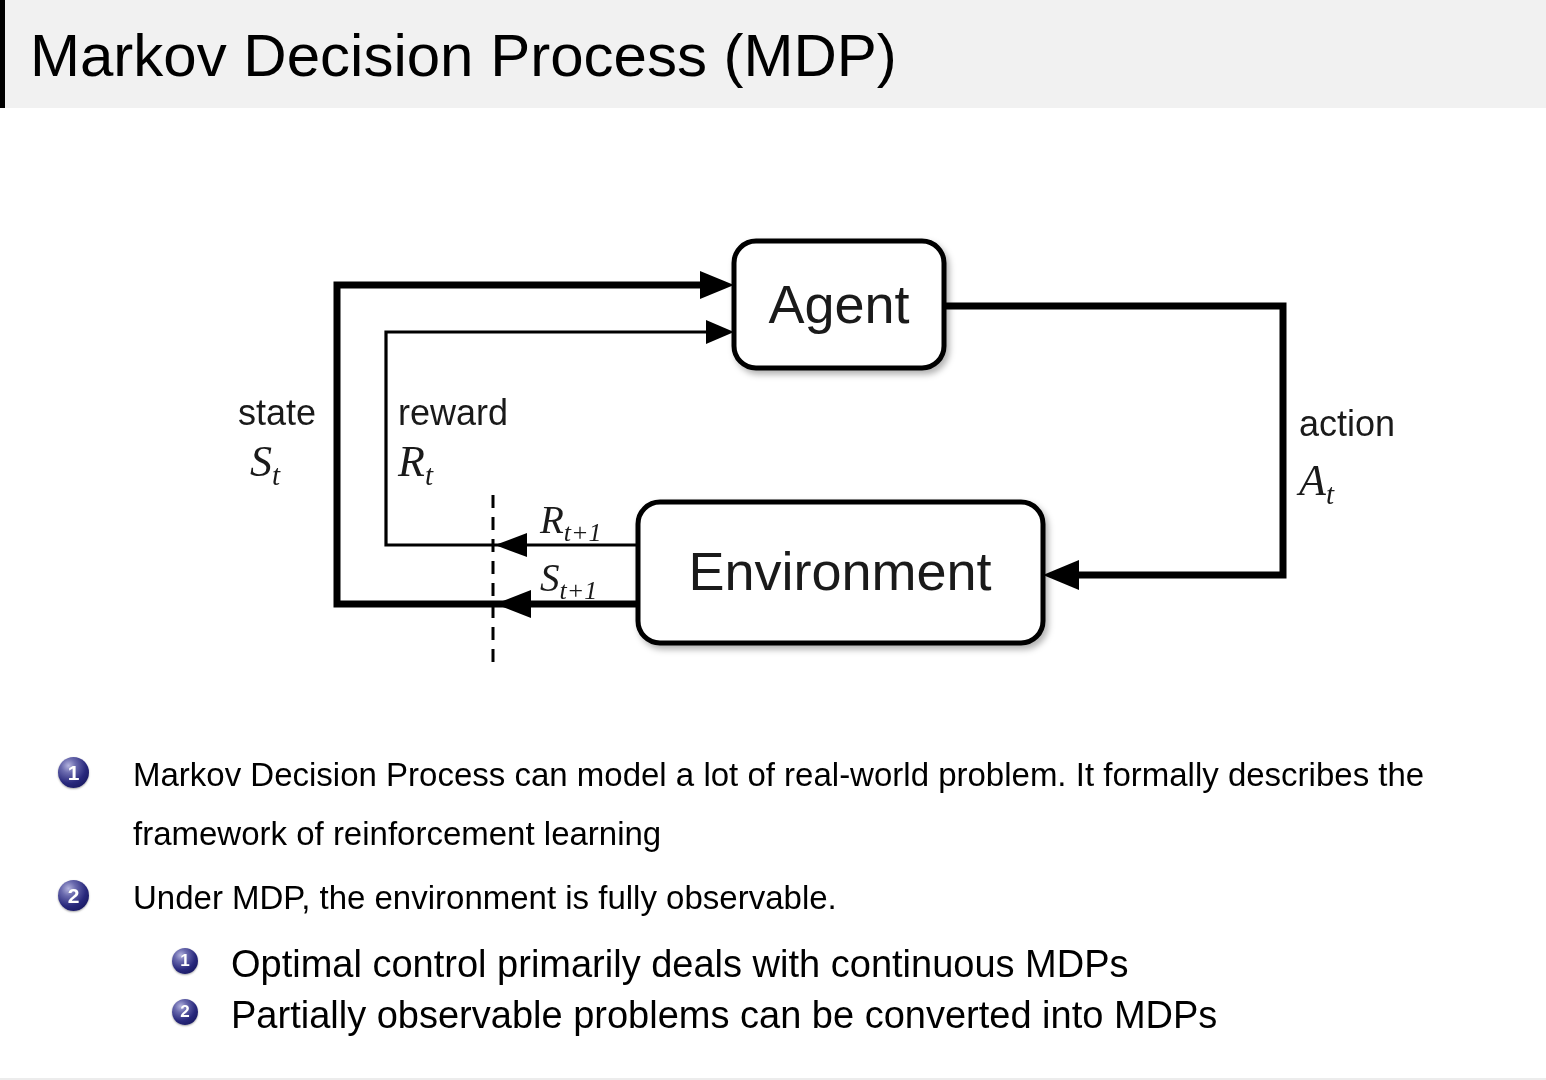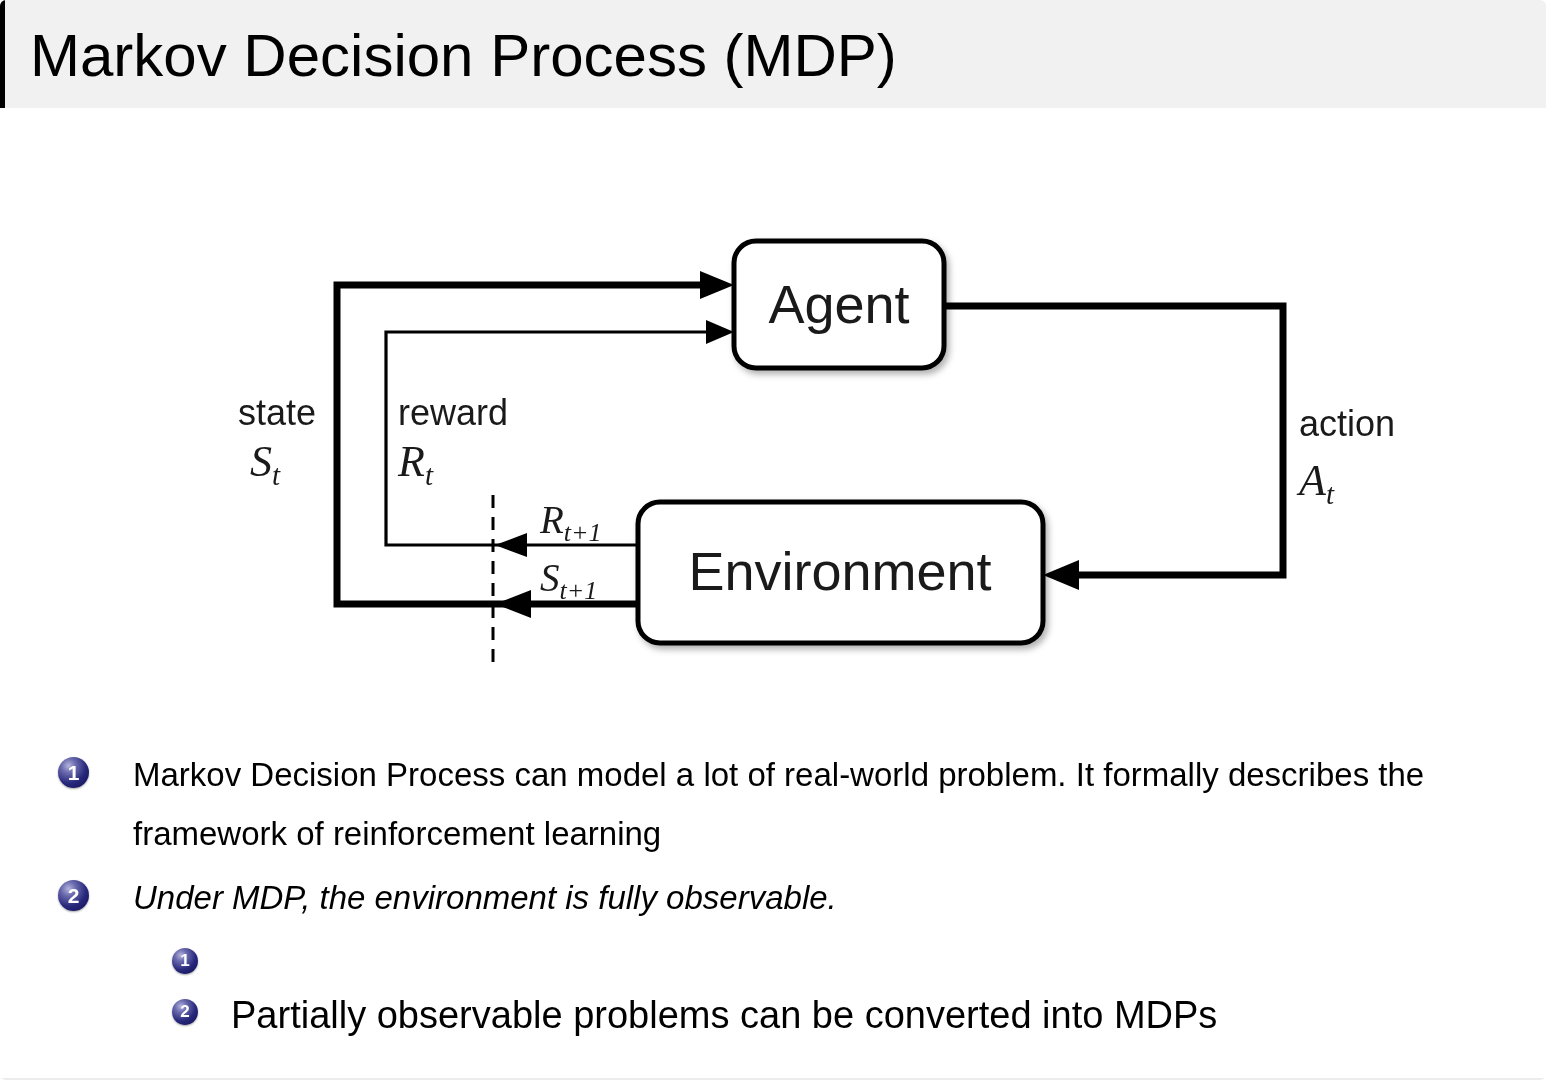--- a/index.html
+++ b/index.html
@@ -3,21 +3,20 @@
 <meta charset="utf-8">
 <style>
   html,body{margin:0;padding:0;background:#ffffff;}
   #slide{
     position:relative;
     width:1546px;height:1080px;
     background:#ffffff;
     font-family:"Liberation Sans",sans-serif;
     color:#000;
     overflow:hidden;
-    border-radius:6px;
   }
   
   .header{
     position:absolute;left:0;top:0;width:1546px;height:108px;
     background:#f1f1f1;
   }
   .header .title{
     position:absolute;left:30px;top:0;height:108px;line-height:112px;
     font-size:60px;font-weight:400;letter-spacing:0px;color:#000;
     white-space:nowrap;
@@ -108,21 +107,22 @@
     <text class="d-sans" x="1119" y="266">action</text>
     <text class="d-math" x="1119" y="325">
       <tspan>A</tspan><tspan class="sub" dy="9">t</tspan>
     </text>
   </svg>
 
   <div class="badge lv1" style="left:58px;top:757px;">1</div>
   <div class="btext lv1" style="left:133px;top:745px;">Markov Decision Process can model a lot of real-world problem. It formally describes the framework of reinforcement learning</div>
 
   <div class="badge lv1" style="left:58px;top:880px;">2</div>
-  <div class="btext lv1" style="left:133px;top:868px;font-style:italic;">Under MDP, the environment is fully observable.</div>
+  <div class="btext lv1" style="left:133px;top:868px;">Under MDP, the environment is fully observable.</div>
 
   <div class="badge lv2" style="left:172px;top:948px;">1</div>
+  <div class="btext lv2" style="left:231px;top:939px;">Optimal control primarily deals with continuous MDPs</div>
 
   <div class="badge lv2" style="left:172px;top:999px;">2</div>
   <div class="btext lv2" style="left:231px;top:990px;text-align:right;">Partially observable problems can be converted into MDPs</div>
 
   <div class="bottom-hairline"></div>
 </div>
 
 </body></html>

